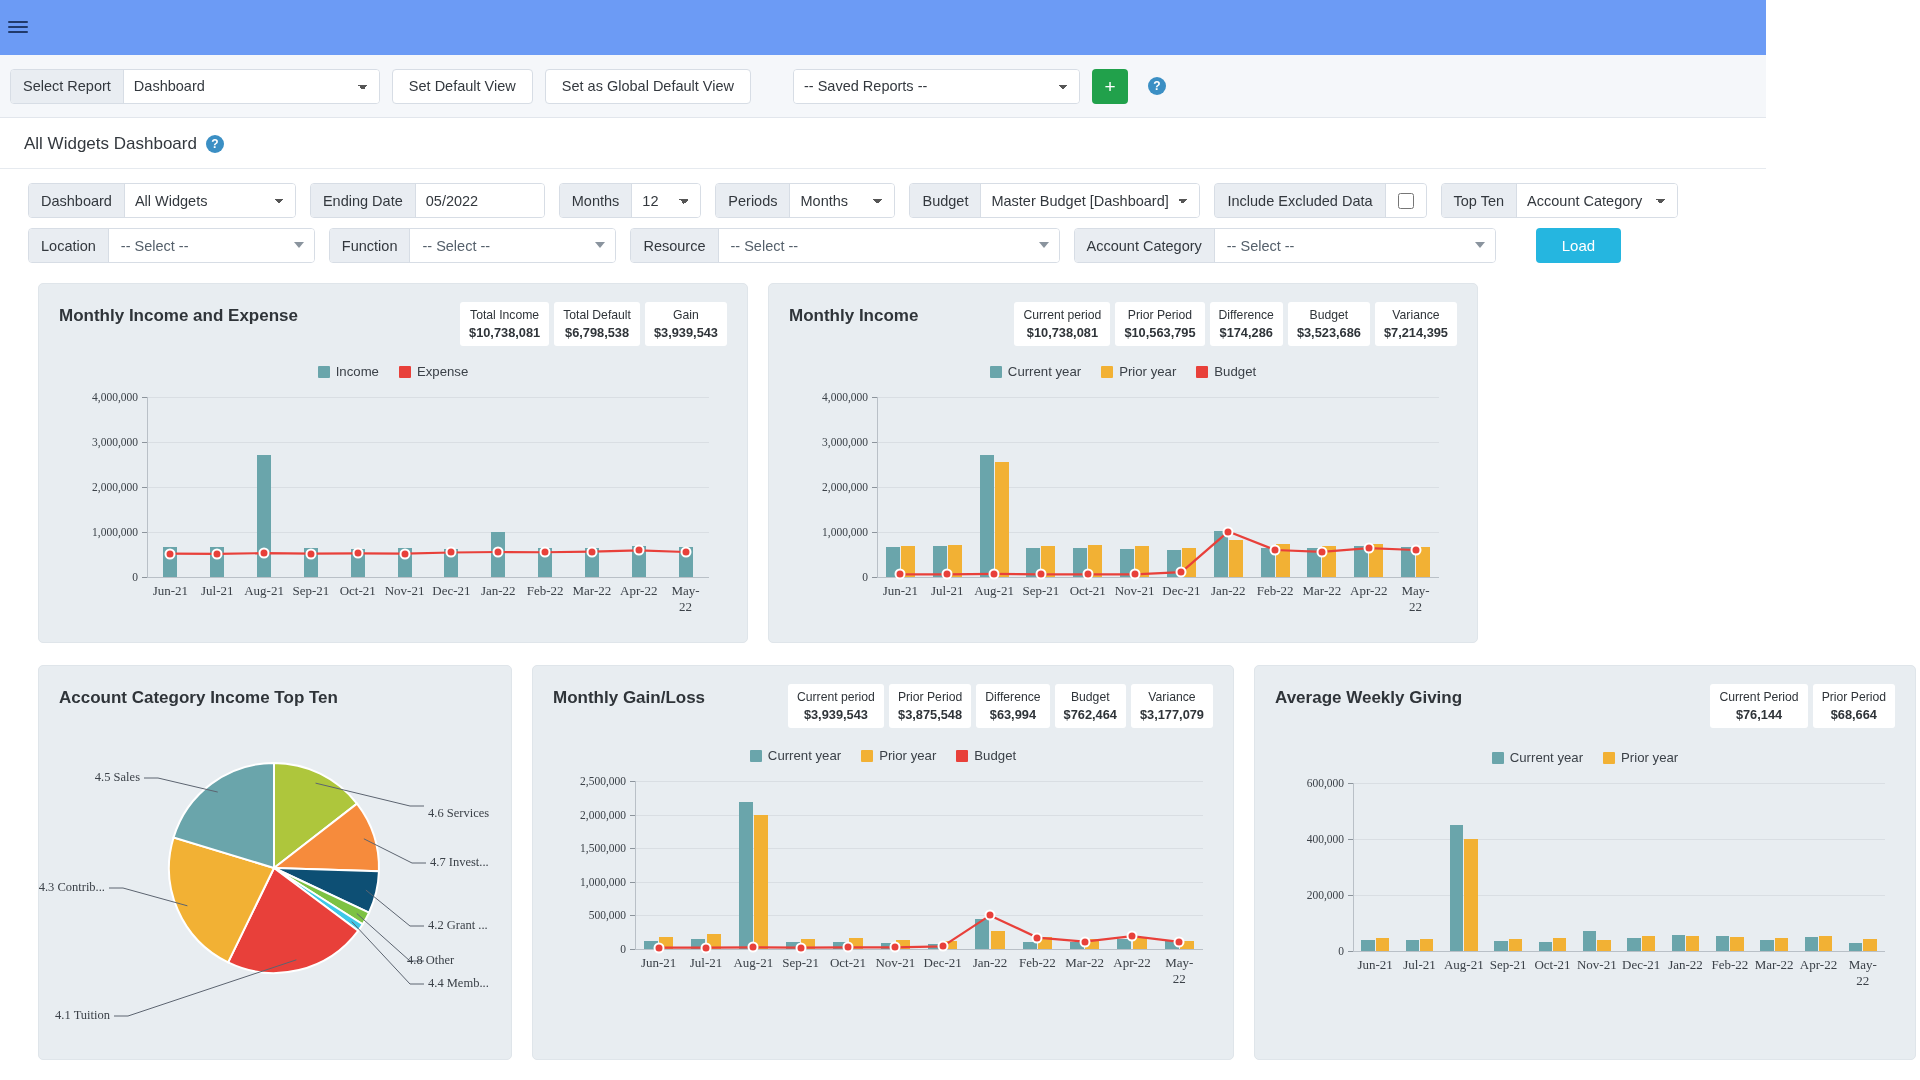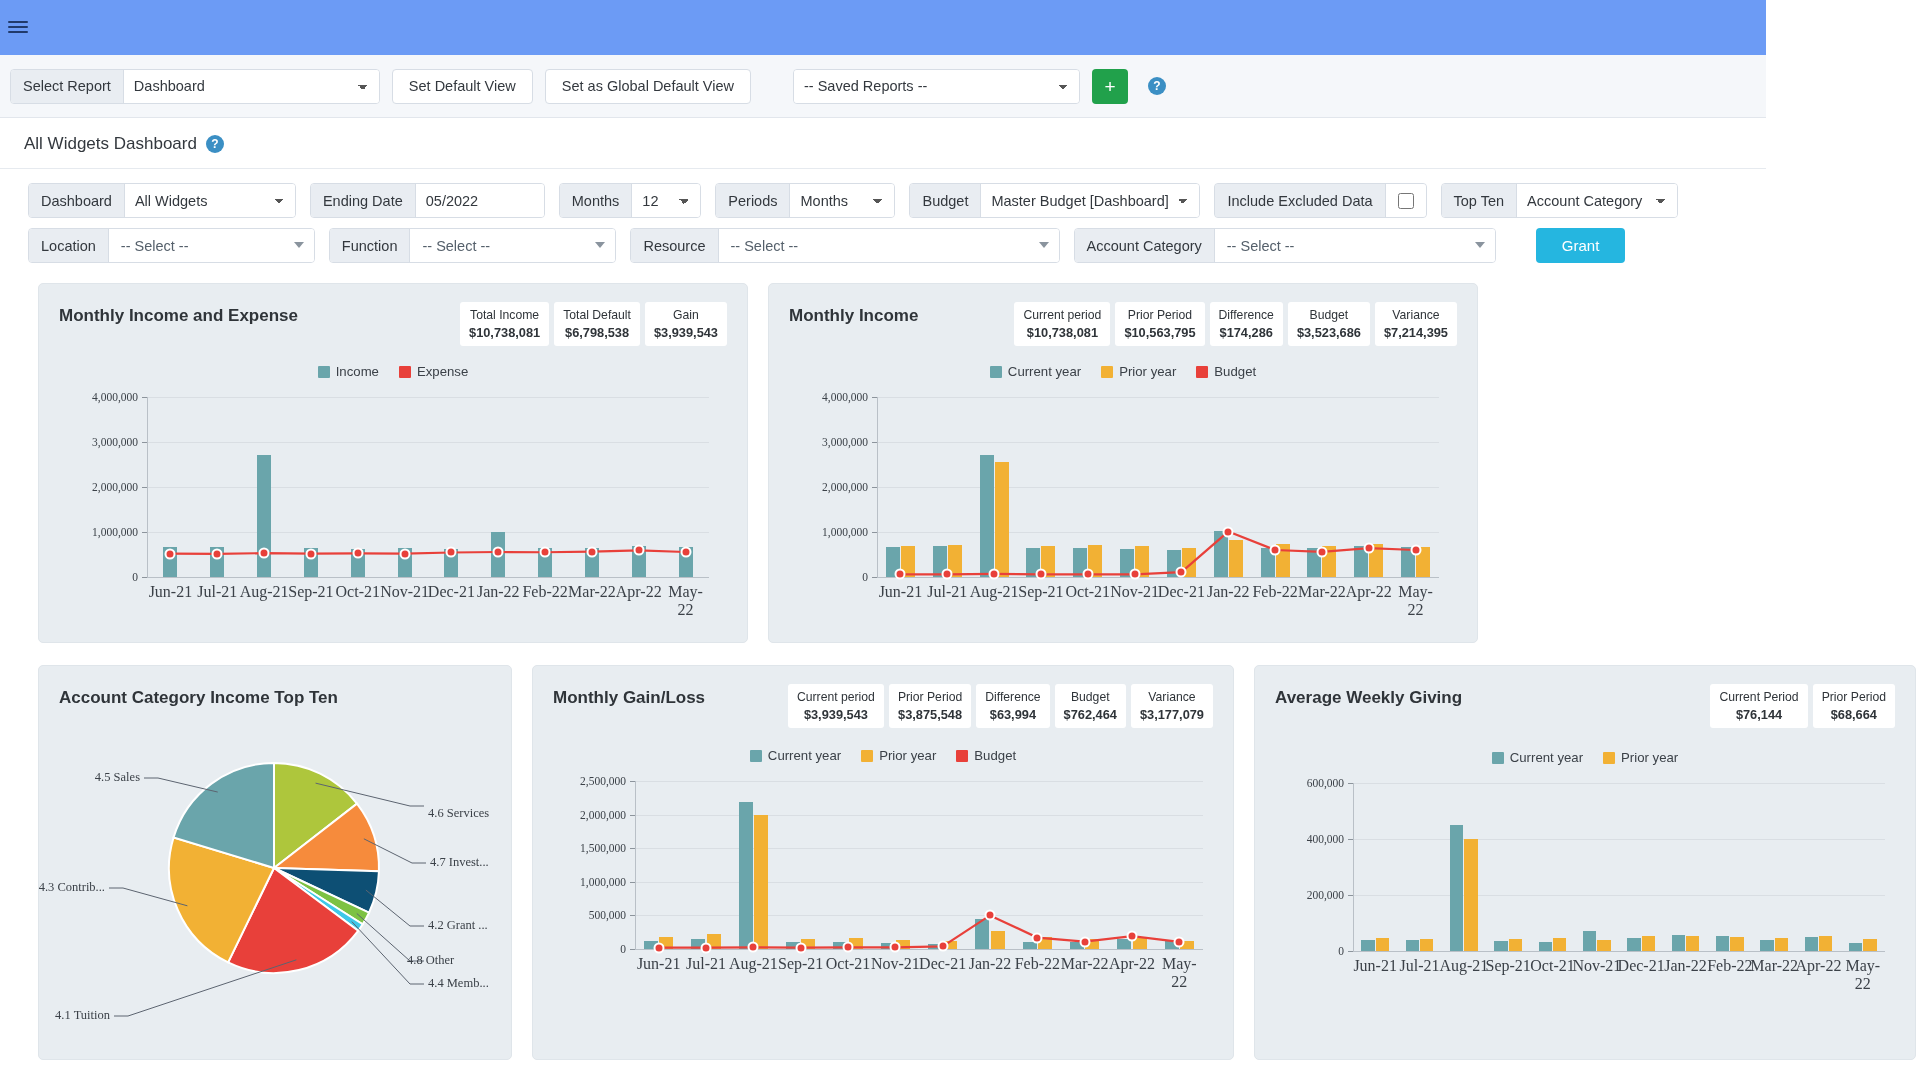--- a/index.html
+++ b/index.html
@@ -84,21 +84,21 @@
   .legend { display:flex; justify-content:center; gap:20px; margin-top:16px; }
   .lg { display:flex; align-items:center; gap:6px; font-size:13.2px; color:#3b4148; }
   .lg .sw { width:12px; height:12px; border-radius:1px; }
 
   .plot { position:relative; margin-top:10px; }
   .ytick { position:absolute; font-size:11.5px; color:#3b4148; text-align:right; transform:translateY(-50%); font-family:"Liberation Serif", serif;}
   .grid { position:absolute; border-top:1px solid #d9dee3; }
   .axis-x { position:absolute; border-top:1px solid #b9c0c7; }
   .axis-y { position:absolute; border-left:1px solid #b9c0c7; }
   .bar { position:absolute; bottom:0; }
-  .xtick { position:absolute; font-size:16px; color:#3b4148; text-align:center; transform:translateX(-50%); font-family:"Liberation Serif", serif;}
+  .xtick { position:absolute; font-size:13px; color:#3b4148; text-align:center; transform:translateX(-50%); font-family:"Liberation Serif", serif;}
   .tickmark { position:absolute; width:5px; border-top:1px solid #8c949c; }
 
   .dot { position:absolute; width:11px; height:11px; border-radius:50%; background:#e8403a;
          border:2.5px solid #fff; transform:translate(-50%,-50%); }
   svg.lineover { position:absolute; left:0; top:0; overflow:visible; }
 
   .pie-wrap { position:relative; margin-top:10px; }
   .pielabel { position:absolute; font-size:12.5px; color:#3b4148; font-family:"Liberation Serif", serif; white-space:nowrap;}
 </style>
 </head>
@@ -204,21 +204,21 @@
             <span class="caret"></span>
           </div>
         </div>
         <div class="igroup">
           <div class="lbl">Account Category</div>
           <div class="ms-select" style="width:280px;">
             <div class="ms-field">-- Select --</div>
             <span class="caret"></span>
           </div>
         </div>
-        <button class="btn-load" style="margin-left:26px;">Grant</button>
+        <button class="btn-load" style="margin-left:26px;">Load</button>
       </div>
     </div>
 
     <div class="widgets">
 
       <div class="wrow">
 
         <div class="widget" style="width:710px;height:360px;">
           <div class="w-head">
             <div class="w-title">Monthly Income and Expense</div>

